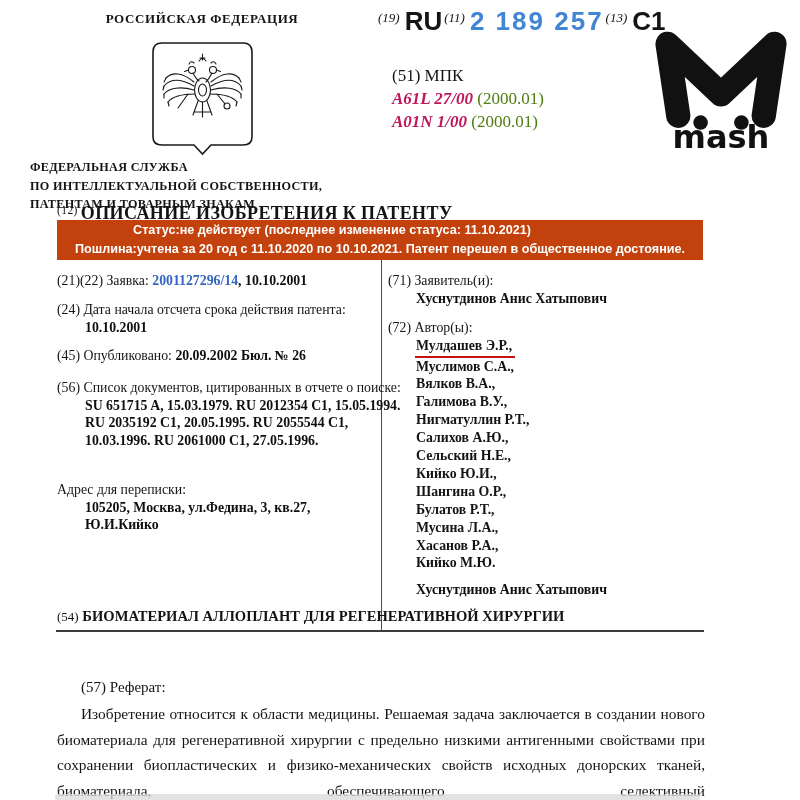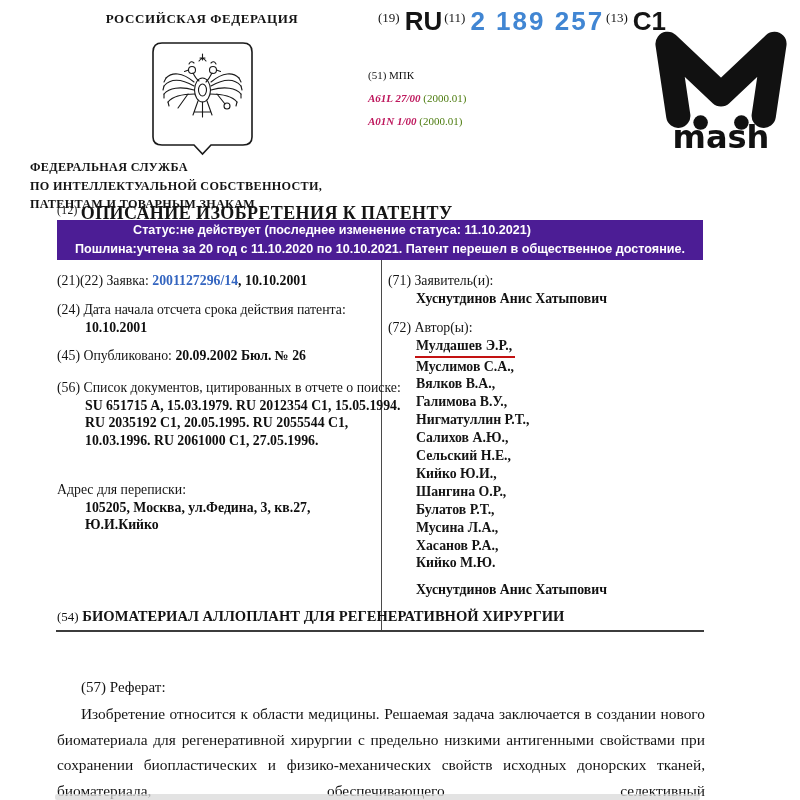--- a/index.html
+++ b/index.html
@@ -11,30 +11,30 @@
   .country{left:58px;top:11px;width:288px;text-align:center;font-weight:bold;
            font-size:13px;letter-spacing:.6px;}
   .emblem{left:152px;top:42px;}
   .agency{left:30px;top:158px;width:345px;text-align:left;font-weight:bold;
           font-size:12.2px;line-height:18.6px;letter-spacing:.3px;}
   .doc-title{left:57px;top:203px;font-size:18px;font-weight:bold;letter-spacing:.4px;white-space:nowrap;text-align:right;}
   .doc-title .sup{font-size:11.5px;font-weight:normal;position:relative;top:-5px;margin-right:3px;}
 
   
   .publine{left:376px;top:8px;display:flex;align-items:flex-start;white-space:nowrap;}
-  .publine .sup{font-family:"Liberation Serif",serif;font-size:13px;position:relative;top:2px;margin:0 5px 0 2px;}
+  .publine .sup{font-family:"Liberation Serif",serif;font-size:13px;position:relative;top:2px;margin:0 5px 0 2px;font-style:italic;}
   .publine .big{font-family:"Liberation Sans",sans-serif;font-weight:bold;font-size:26px;line-height:26px;}
   .publine .num{color:#4186d3;letter-spacing:2px;}
-  .ipc{left:368px;top:64px;font-size:11px;line-height:23px;}
+  .ipc{left:392px;top:64px;font-size:17px;line-height:23px;}
   .ipc-code{color:#be185d;font-weight:bold;font-style:italic;text-decoration:none;}
   .ipc-ver{color:#4d7c0f;}
   .mash{left:653px;top:30px;}
 
   
-  .banner{left:57px;top:220px;width:646px;height:40px;background:#4c1d95;color:#fff;
+  .banner{left:57px;top:220px;width:646px;height:40px;background:#c2410c;color:#fff;
           font-family:"Liberation Sans",sans-serif;font-weight:bold;font-size:12.6px;
           display:flex;flex-direction:column;justify-content:center;text-align:center;line-height:19px;}
   .banner .l1{transform:translateX(-48px);}
 
   
   .vdiv{left:381px;top:260px;width:1px;height:371px;background:#4a4a4a;}
   .hline{left:56px;top:630px;width:648px;height:2px;background:#3c3c3c;}
   .cell{font-size:13.8px;line-height:17.6px;}
   .cell b{color:#0f0f0f;}
   .ind{padding-left:28px;}

